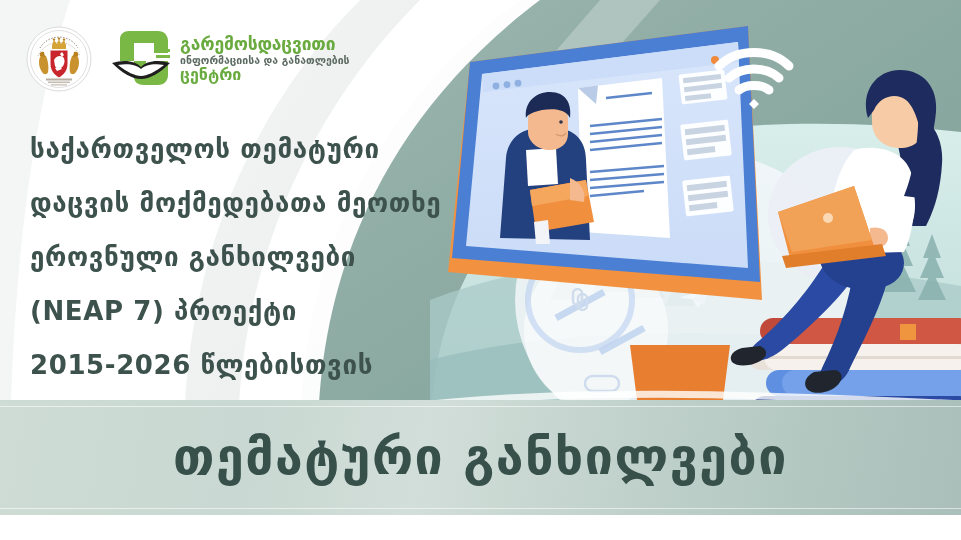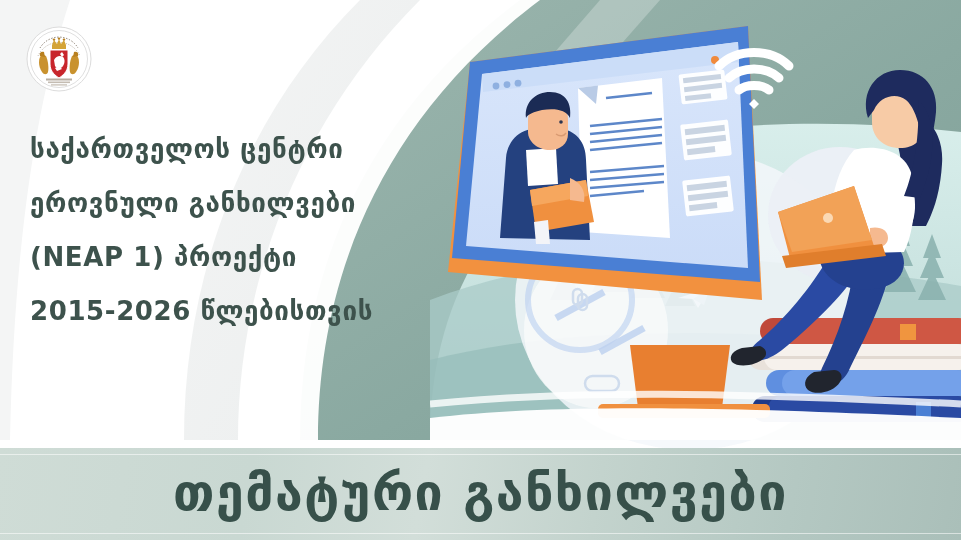--- a/index.html
+++ b/index.html
@@ -66,21 +66,21 @@
     font-size:26px;
     font-weight:700;
     color:#3d524c;
     letter-spacing:0.6px;
     line-height:54px;
     white-space:nowrap;
   }
 
   
   .banner {
-    position:absolute; left:0; top:448px; width:961px; height:92px;
+    position:absolute; left:0; top:400px; width:961px; height:115px;
     z-index:36;
   }
   .banner-fill {
     position:absolute; inset:0;
     background:linear-gradient(100deg,
       #cfdcd6 0%, #c9d8d2 26%, #d2ded9 44%,
       #c3d3cd 62%, #b4c8c2 82%, #aabfb9 100%);
   }
   .banner-inner-line {
     position:absolute; left:0; right:0; top:6px; bottom:6px;
@@ -372,26 +372,48 @@
         <path d="M28,34 C30,30 34,29 37,31 C39,33 39,37 37,40 C35,43 31,43 29,40 Z" fill="#ffffff"></path>
         <path d="M34,28 L36,26 L38,29 L36,31 Z" fill="#ffffff"></path>
         <path d="M29,42 L33,40 L36,43 L31,45 Z" fill="#ffffff"></path>
 
         <rect x="20" y="52.5" width="26" height="2" fill="#7d6b54" opacity=".55"></rect>
         <rect x="22" y="55.5" width="22" height="1.6" fill="#7d6b54" opacity=".45"></rect>
         <rect x="25" y="58.2" width="16" height="1.4" fill="#7d6b54" opacity=".4"></rect>
       </svg>
     </div>
 
+    <div class="cgiec-logo">
+      <div class="cgiec-mark">
+        <svg viewBox="0 0 62 60" width="62" height="60">
+          <path d="M10,10 C10,5 14,2 19,2 L48,2 C54,2 58,6 58,12
+                   L58,24 L44,24 L44,14 L24,14 L24,32 L10,32 Z" fill="#7ab845"></path>
+          <path d="M24,32 L24,48 C24,53 28,56 34,56 L48,56
+                   C54,56 58,52 58,46 L58,32 L44,32 L44,44 L36,44 L36,32 Z" fill="#7ab845"></path>
+          <rect x="46" y="20" width="14" height="3" fill="#7ab845"></rect>
+          <rect x="46" y="26" width="14" height="3" fill="#7ab845"></rect>
+          <path d="M2,34 C14,30 26,32 31,38 C36,32 48,30 60,34
+                   C50,44 40,50 31,50 C22,50 12,44 2,34 Z" fill="#1f1f1f"></path>
+          <path d="M8,36 C18,34 27,36 31,40 C35,36 44,34 54,36
+                   C45,43 37,47 31,47 C25,47 17,43 8,36 Z" fill="#ffffff"></path>
+        </svg>
+      </div>
+      <div class="cgiec-text">
+        <div class="cgiec-l1">გარემოსდაცვითი</div>
+        <div class="cgiec-l2">ინფორმაციისა და განათლების</div>
+        <div class="cgiec-l3">ცენტრი</div>
+      </div>
+    </div>
   </div>
 
   <div class="headline">
-    <div class="hl">საქართველოს ცენტრი</div>
+    <div class="hl">საქართველოს თემატური</div>
+    <div class="hl">დაცვის მოქმედებათა მეოთხე</div>
     <div class="hl">ეროვნული განხილვები</div>
-    <div class="hl">(NEAP 1) პროექტი</div>
+    <div class="hl">(NEAP 7) პროექტი</div>
     <div class="hl">2015-2026 წლებისთვის</div>
   </div>
 
   <div class="banner">
     <div class="banner-fill"></div>
     <div class="banner-inner-line"></div>
     <div class="banner-text">თემატური განხილვები</div>
   </div>
   <div class="banner-below"></div>
 

